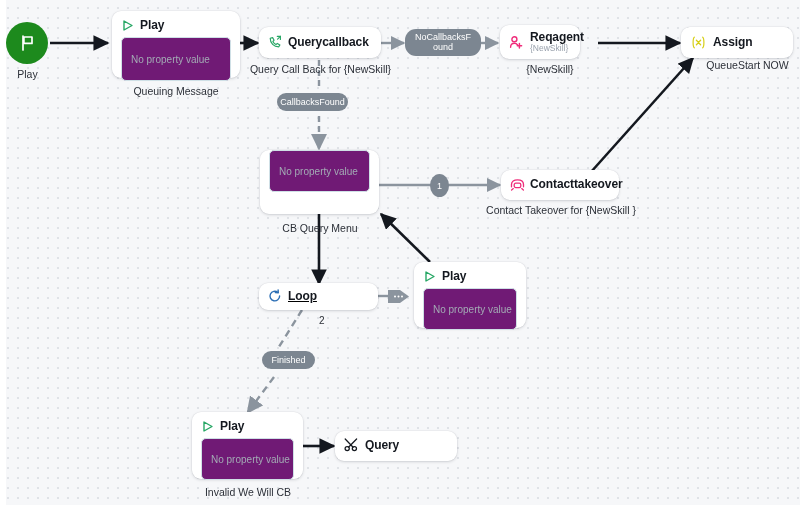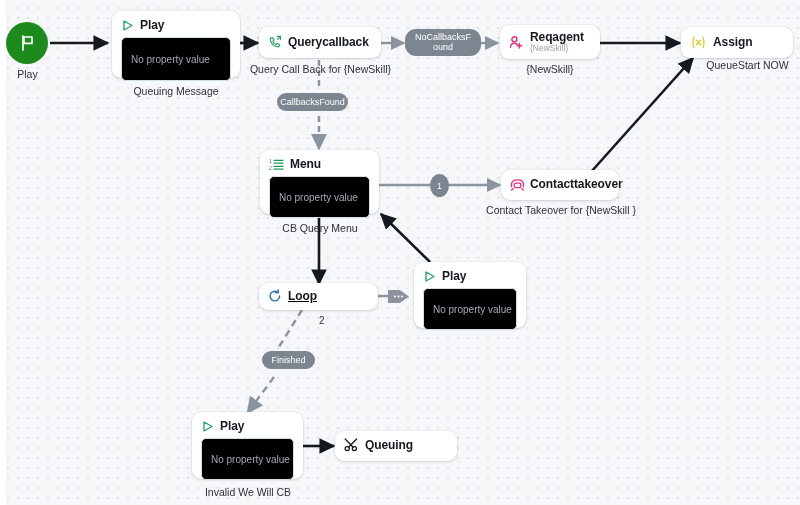--- a/index.html
+++ b/index.html
@@ -60,21 +60,21 @@
     font-size: 8.5px;
     color: #9aa2ad;
     margin-top: -1px;
   }
   .title-wrap { display: flex; flex-direction: column; line-height: 1.15; }
   .prop-box {
     margin: 0 9px 9px 9px;
     height: 44px;
     border: 1px solid #cfe0e6;
     border-radius: 5px;
-    background: #000000;
+    background: #701a75;
     display: flex;
     align-items: center;
     padding-left: 9px;
     box-sizing: border-box;
   }
   .prop-text {
     font-size: 10px;
     color: #a3abb5;
   }
   .node-caption {
@@ -219,21 +219,21 @@
           <path d="M12.4 1.4 L9.6 4.2" fill="none" stroke="#27a765" stroke-width="1.15" stroke-linecap="round"></path>
         </svg>
       </span>
       <span class="node-title">Querycallback</span>
     </div>
   </div>
   <div class="node-caption" style="left:243px; top:63px; width:155px;">Query Call Back for {NewSkill}</div>
 
   <div class="badge" style="left:405px; top:29px; width:76px;">NoCallbacksF ound</div>
 
-  <div class="node" style="left:500px; top:25px; width:100px; height:34px;">
+  <div class="node" style="left:500px; top:25px; width:80px; height:34px;">
     <div class="node-head" style="padding-top:6px;">
       <span class="icon">
         <svg width="15" height="15" viewBox="0 0 15 15">
           <circle cx="5.4" cy="4.2" r="2.5" fill="none" stroke="#ef2c7a" stroke-width="1.4"></circle>
           <path d="M1.6 12.3 c0 -2.4 1.7 -4 3.8 -4 c1.2 0 2.3 .5 3 1.4" fill="none" stroke="#ef2c7a" stroke-width="1.4" stroke-linecap="round"></path>
           <path d="M10.4 8.6 v4.3 M8.3 10.7 h4.3" stroke="#ef2c7a" stroke-width="1.5" stroke-linecap="round"></path>
         </svg>
       </span>
       <span class="title-wrap">
         <span class="node-title">Reqagent</span>
@@ -253,30 +253,20 @@
         </svg>
       </span>
       <span class="node-title">Assign</span>
     </div>
   </div>
   <div class="node-caption" style="left:681px; top:59px; width:117px;margin-left:8px;">QueueStart NOW</div>
 
   <div class="badge" style="left:277px; top:93px; width:71px; padding:4px 0;">CallbacksFound</div>
 
   <div class="node" style="left:260px; top:150px; width:119px; height:64px;">
-    <div class="node-head">
-      <span class="icon">
-        <svg width="15" height="13" viewBox="0 0 15 13">
-          <text x="0" y="5.2" font-size="5" fill="#1f9d55" font-family="Liberation Sans, sans-serif">1</text>
-          <text x="0" y="11.8" font-size="5" fill="#1f9d55" font-family="Liberation Sans, sans-serif">2</text>
-          <path d="M5 2.3 H14 M5 5.1 H14 M5 8.4 H14 M5 11.2 H14" stroke="#1f9d55" stroke-width="1.25" stroke-linecap="round"></path>
-        </svg>
-      </span>
-      <span class="node-title">Menu</span>
-    </div>
     <div class="prop-box" style="height:42px;">
       <span class="prop-text">No property value</span>
     </div>
   </div>
   <div class="node-caption" style="left:258px; top:222px; width:124px;">CB Query Menu</div>
 
   <div class="pill-num" style="left:430px; top:174px;">1</div>
 
   <div class="node" style="left:501px; top:170px; width:118px; height:30px;">
     <div class="node-head" style="padding-top:7px; gap:5px;">
@@ -348,17 +338,17 @@
 
   <div class="node" style="left:335px; top:431px; width:122px; height:30px;">
     <div class="node-head" style="padding-top:7px;">
       <span class="icon">
         <svg width="15" height="14" viewBox="0 0 15 14">
           <circle cx="3.2" cy="10.6" r="2.1" fill="none" stroke="#14181f" stroke-width="1.25"></circle>
           <circle cx="10.4" cy="10.6" r="2.1" fill="none" stroke="#14181f" stroke-width="1.25"></circle>
           <path d="M12.6 1 L4.5 9.2 M1.2 1 L9.1 9.2" stroke="#14181f" stroke-width="1.25" stroke-linecap="round"></path>
         </svg>
       </span>
-      <span class="node-title">Queuing</span>
+      <span class="node-title">Query</span>
     </div>
   </div>
 
 </div>
 
 </body></html>

